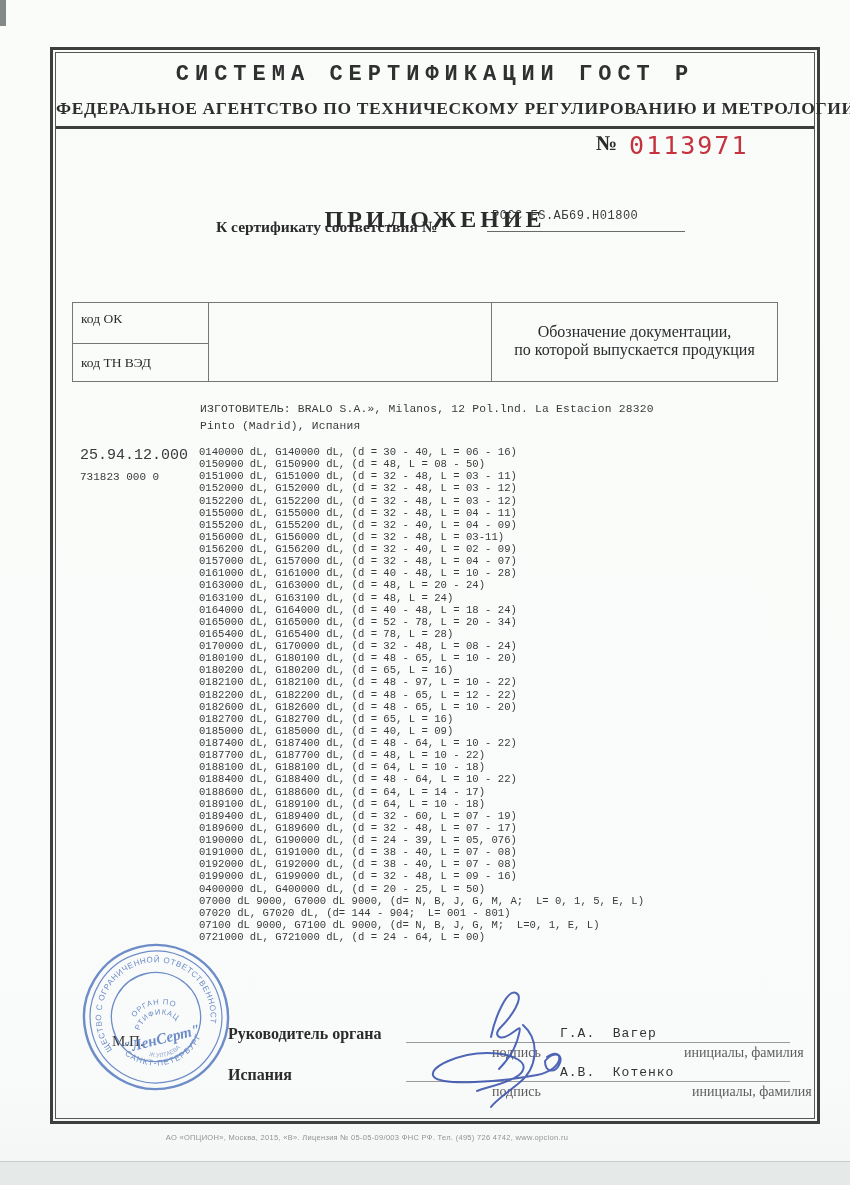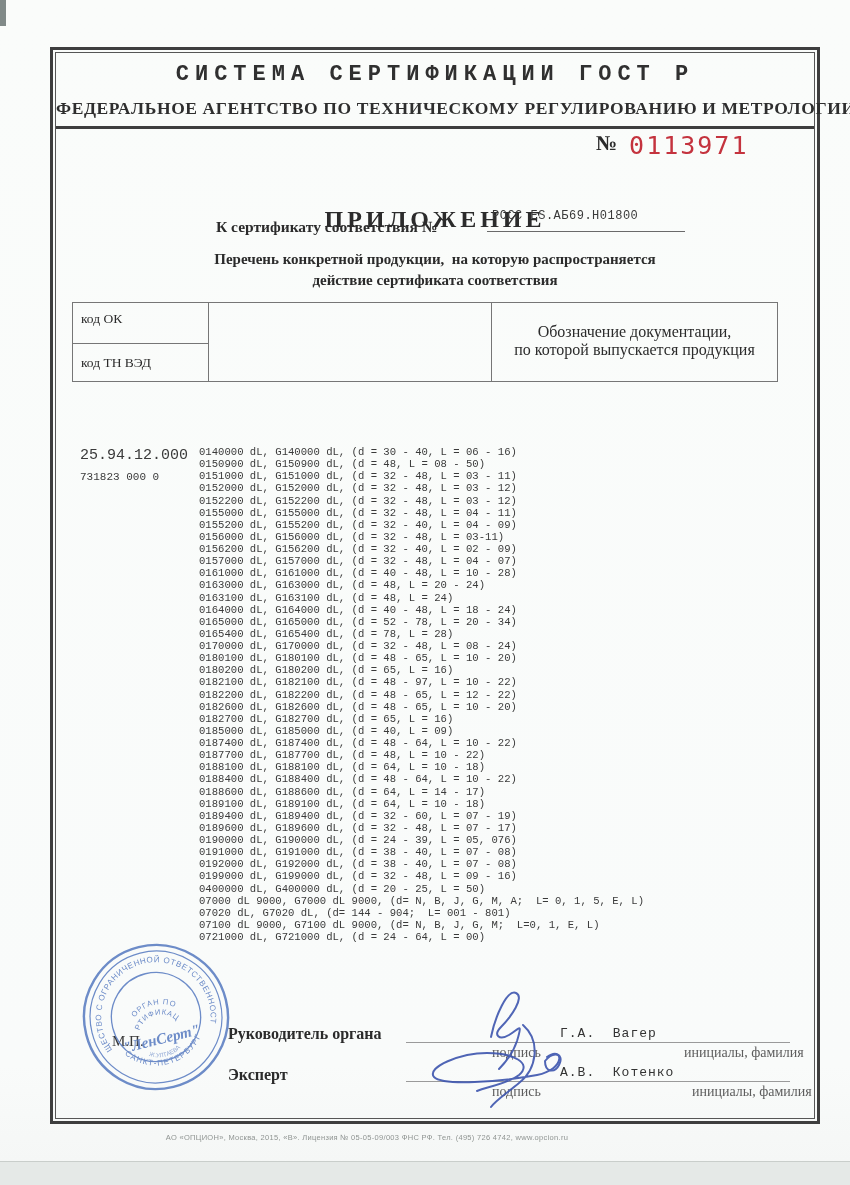--- a/index.html
+++ b/index.html
@@ -107,33 +107,33 @@
     <span class="num-prefix">№</span>
     <span class="num-value" id="form-number-value" style="color: rgb(196, 51, 62);">0113971</span>
   </div>
 
   <div class="center-line doc-title">ПРИЛОЖЕНИЕ</div>
 
   <div class="cert-label">К сертификату соответствия №</div>
   <div class="cert-number mono">РОСС ES.АБ69.Н01800</div>
   <div class="cert-underline"></div>
 
-  <div class="center-line subtitle1">Перечень конкретной продукции,  на которую распространяется</div>
-  <div class="center-line subtitle2">действие сертификата соответствия</div>
 
   <div class="tbl">
     <div class="v1"></div>
     <div class="v2"></div>
     <div class="h1"></div>
     <div class="tbl-c1a">код ОК</div>
     <div class="tbl-c1b">код ТН ВЭД</div>
     <div class="tbl-c3">Обозначение документации,
 по которой выпускается продукция</div>
   </div>
 
+  <div class="manufacturer mono">ИЗГОТОВИТЕЛЬ: BRALO S.A.», Milanos, 12 Pol.lnd. La Estacion 28320
+Pinto (Madrid), Испания</div>
   <div class="code-ok mono">25.94.12.000</div>
   <div class="code-tnved mono">731823 000 0</div>
   <div class="product-list mono">0140000 dL, G140000 dL, (d = 30 - 40, L = 06 - 16)
 0150900 dL, G150900 dL, (d = 48, L = 08 - 50)
 0151000 dL, G151000 dL, (d = 32 - 48, L = 03 - 11)
 0152000 dL, G152000 dL, (d = 32 - 48, L = 03 - 12)
 0152200 dL, G152200 dL, (d = 32 - 48, L = 03 - 12)
 0155000 dL, G155000 dL, (d = 32 - 48, L = 04 - 11)
 0155200 dL, G155200 dL, (d = 32 - 40, L = 04 - 09)
 0156000 dL, G156000 dL, (d = 32 - 48, L = 03-11)
@@ -170,21 +170,21 @@
 07020 dL, G7020 dL, (d= 144 - 904;  L= 001 - 801)
 07100 dL 9000, G7100 dL 9000, (d= N, B, J, G, M;  L=0, 1, E, L)
 0721000 dL, G721000 dL, (d = 24 - 64, L = 00)</div>
 
   <div class="sig-label1">Руководитель органа</div>
   <div class="sig-line1"></div>
   <div class="sig-caption cap-sign1">подпись</div>
   <div class="sig-name name1">Г.А.  Вагер</div>
   <div class="sig-caption cap-name1">инициалы, фамилия</div>
 
-  <div class="sig-label2">Эксперт</div>
+  <div class="sig-label2">Испания</div>
   <div class="sig-line2"></div>
   <div class="sig-caption cap-sign2">подпись</div>
   <div class="sig-name name2">А.В.  Котенко</div>
   <div class="sig-caption cap-name2">инициалы, фамилия</div>
 
   <div class="mp-mark">М.П.</div>
 
   <svg class="stamp" viewBox="0 0 150 150" xmlns="http://www.w3.org/2000/svg">
     <defs>
       <path id="rimTop" d="M 24.3,93.5 A 54 54 0 1 1 125.7,93.5" fill="none"></path>

